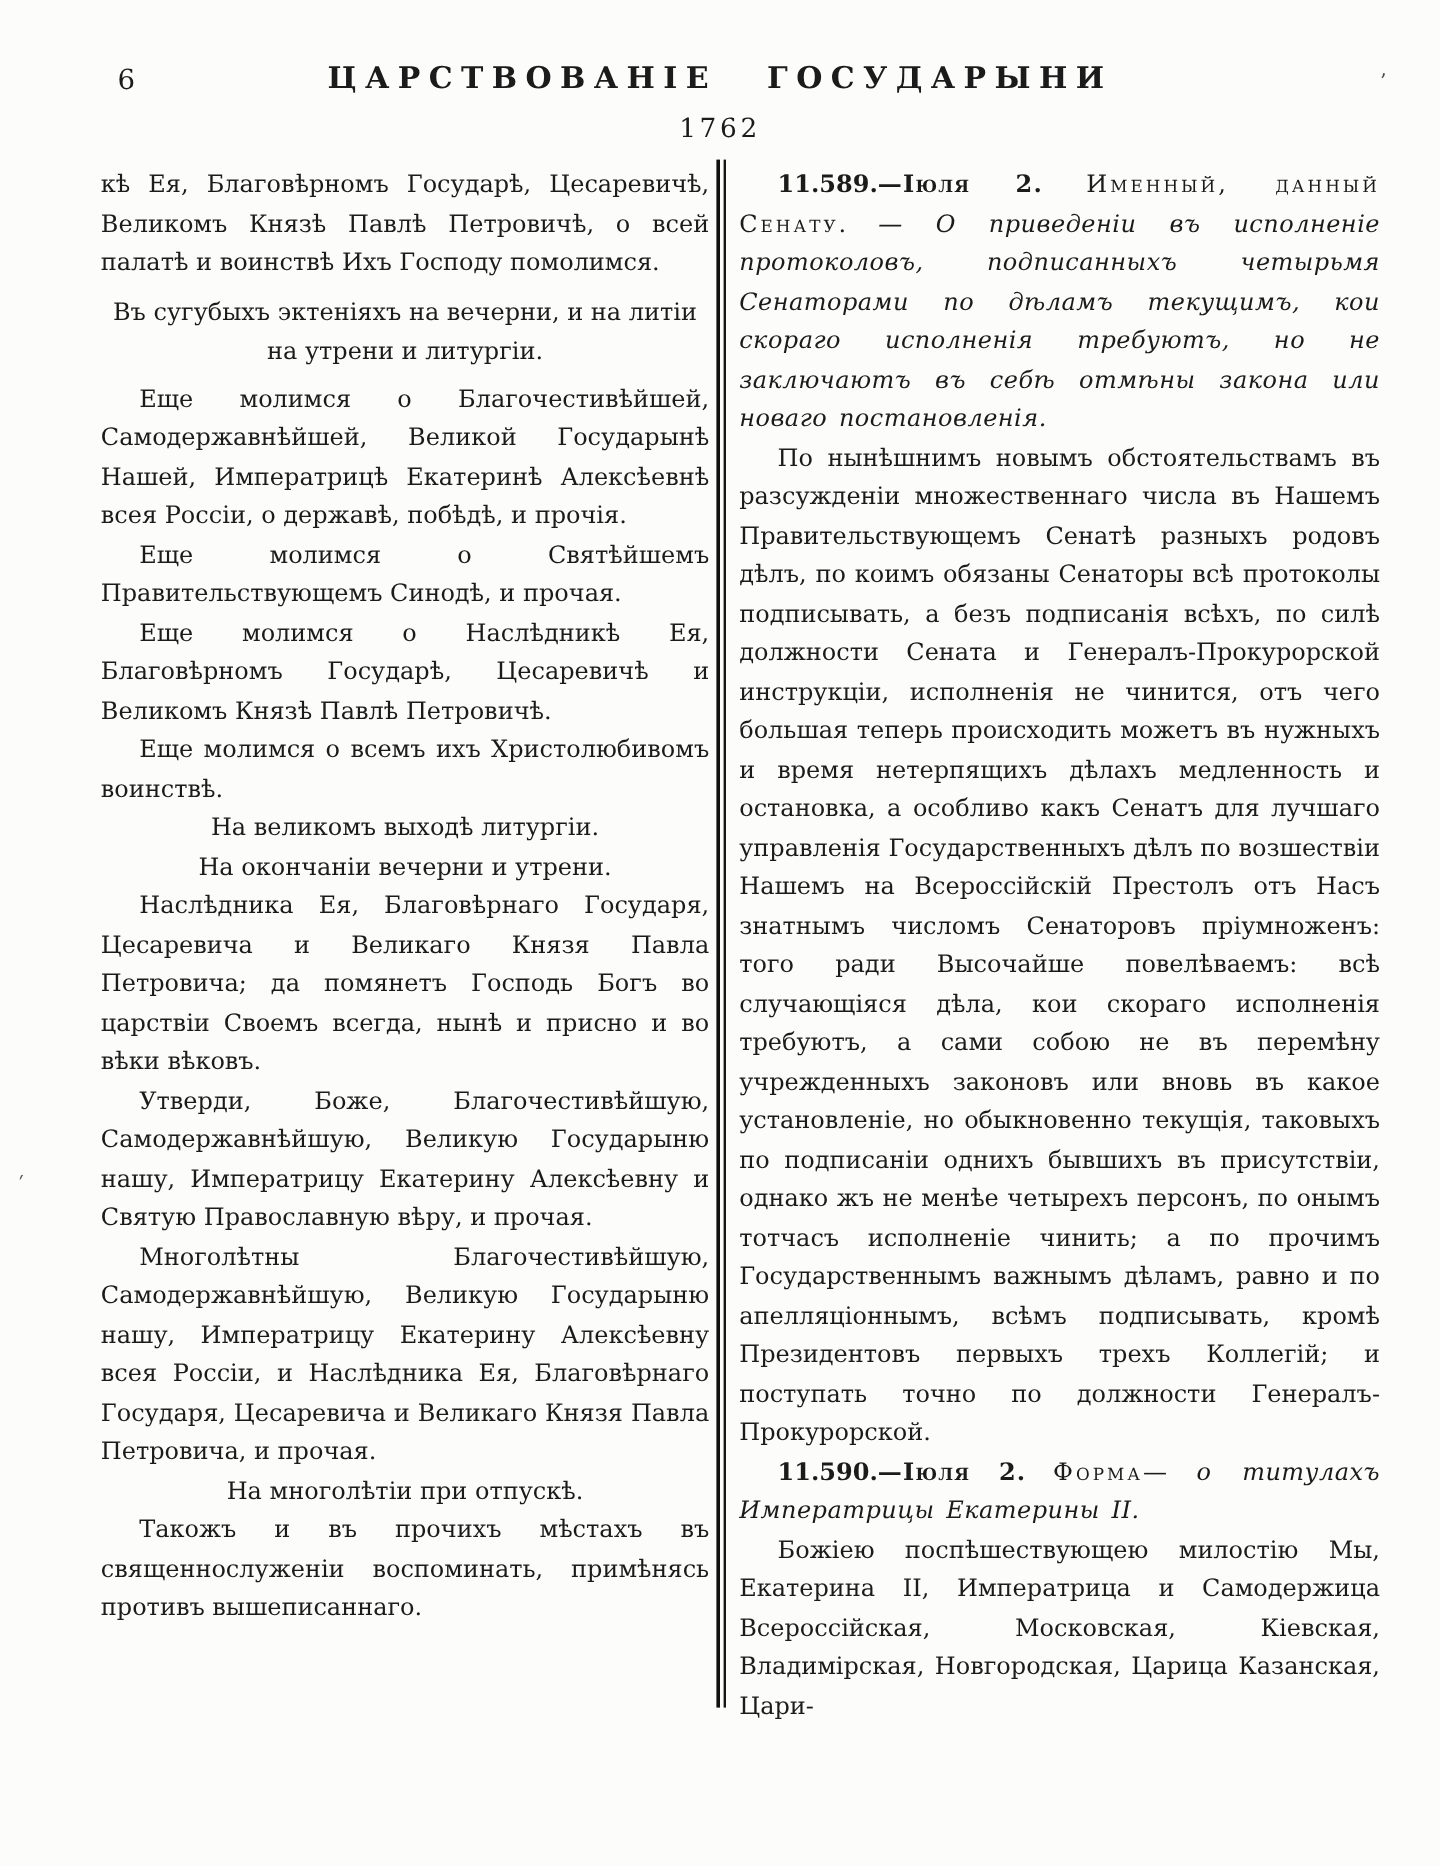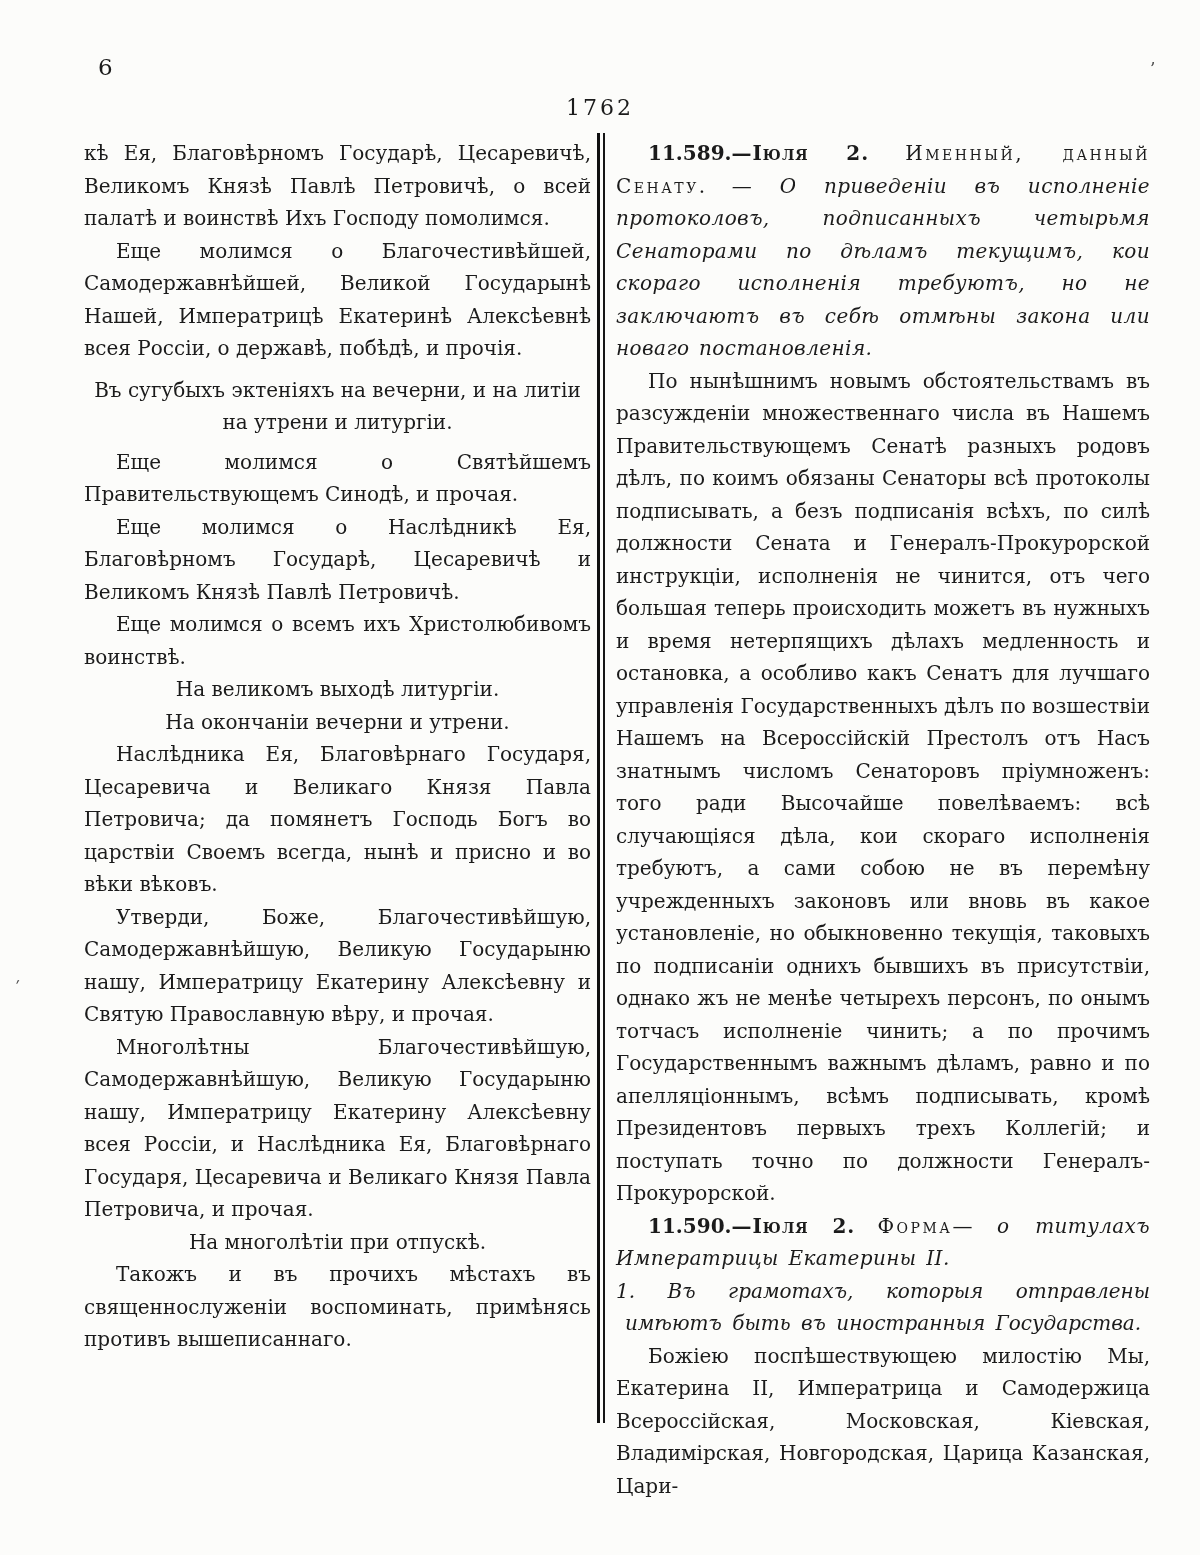--- a/index.html
+++ b/index.html
@@ -100,42 +100,42 @@
   }
   .speck1 { left: 1150px; top: 58px; }
   .speck2 { left: 14px; top: 978px; transform: rotate(-12deg); }
 </style>
 </head>
 <body>
 
 <div class="page">
 
   <span class="pagenum">6</span>
+  <div class="head-title">ЦАРСТВОВАНІЕ ГОСУДАРЫНИ</div>
   <div class="head-year">1762</div>
 
   <div class="divider"></div>
 
   <div class="col col-left" id="col-left">
       <div class="para noindent">кѣ Ея, Благовѣрномъ Государѣ, Цесаревичѣ, Великомъ Князѣ Павлѣ Петровичѣ, о всей палатѣ и воинствѣ Ихъ Господу помолимся.</div>
+      <div class="para center-heading">Въ сугубыхъ эктеніяхъ на вечерни, и на литіи на утрени и литургіи.</div>
       <div class="para indent">Еще молимся о Благочестивѣйшей, Самодержавнѣйшей, Великой Государынѣ Нашей, Императрицѣ Екатеринѣ Алексѣевнѣ всея Россіи, о державѣ, побѣдѣ, и прочія.</div>
-      <div class="para center-heading">Въ сугубыхъ эктеніяхъ на вечерни, и на литіи на утрени и литургіи.</div>
       <div class="para indent">Еще молимся о Святѣйшемъ Правительствующемъ Синодѣ, и прочая.</div>
       <div class="para indent">Еще молимся о Наслѣдникѣ Ея, Благовѣрномъ Государѣ, Цесаревичѣ и Великомъ Князѣ Павлѣ Петровичѣ.</div>
       <div class="para indent">Еще молимся о всемъ ихъ Христолюбивомъ воинствѣ.</div>
       <div class="para center">На великомъ выходѣ литургіи.</div>
       <div class="para center">На окончаніи вечерни и утрени.</div>
       <div class="para indent">Наслѣдника Ея, Благовѣрнаго Государя, Цесаревича и Великаго Князя Павла Петровича; да помянетъ Господь Богъ во царствіи Своемъ всегда, нынѣ и присно и во вѣки вѣковъ.</div>
       <div class="para indent">Утверди, Боже, Благочестивѣйшую, Самодержавнѣйшую, Великую Государыню нашу, Императрицу Екатерину Алексѣевну и Святую Православную вѣру, и прочая.</div>
       <div class="para indent">Многолѣтны Благочестивѣйшую, Самодержавнѣйшую, Великую Государыню нашу, Императрицу Екатерину Алексѣевну всея Россіи, и Наслѣдника Ея, Благовѣрнаго Государя, Цесаревича и Великаго Князя Павла Петровича, и прочая.</div>
       <div class="para center">На многолѣтіи при отпускѣ.</div>
       <div class="para indent">Такожъ и въ прочихъ мѣстахъ въ священнослуженіи воспоминать, примѣнясь противъ вышеписаннаго.</div>
     </div>
   <div class="col col-right" id="col-right">
       <div class="para entry-head"><span class="entry-num">11.589.</span><span class="entry-date">—Іюля 2.</span> <span class="entry-label">Именный, данный Сенату.</span> <span class="entry-summary">— О приведеніи въ исполненіе протоколовъ, подписанныхъ четырьмя Сенаторами по дѣламъ текущимъ, кои скораго исполненія требуютъ, но не заключаютъ въ себѣ отмѣны закона или новаго постановленія.</span></div>
       <div class="para indent">По нынѣшнимъ новымъ обстоятельствамъ въ разсужденіи множественнаго числа въ Нашемъ Правительствующемъ Сенатѣ разныхъ родовъ дѣлъ, по коимъ обязаны Сенаторы всѣ протоколы подписывать, а безъ подписанія всѣхъ, по силѣ должности Сената и Генералъ-Прокурорской инструкціи, исполненія не чинится, отъ чего большая теперь происходить можетъ въ нужныхъ и время нетерпящихъ дѣлахъ медленность и остановка, а особливо какъ Сенатъ для лучшаго управленія Государственныхъ дѣлъ по возшествіи Нашемъ на Всероссійскій Престолъ отъ Насъ знатнымъ числомъ Сенаторовъ пріумноженъ: того ради Высочайше повелѣваемъ: всѣ случающіяся дѣла, кои скораго исполненія требуютъ, а сами собою не въ перемѣну учрежденныхъ законовъ или вновь въ какое установленіе, но обыкновенно текущія, таковыхъ по подписаніи однихъ бывшихъ въ присутствіи, однако жъ не менѣе четырехъ персонъ, по онымъ тотчасъ исполненіе чинить; а по прочимъ Государственнымъ важнымъ дѣламъ, равно и по апелляціоннымъ, всѣмъ подписывать, кромѣ Президентовъ первыхъ трехъ Коллегій; и поступать точно по должности Генералъ-Прокурорской.</div>
       <div class="para entry-head"><span class="entry-num">11.590.</span><span class="entry-date">—Іюля 2.</span> <span class="entry-label">Форма—</span> <span class="entry-summary">о титулахъ Императрицы Екатерины II.</span></div>
-      <div class="para subheading">1. Въ грамотахъ, которыя отправлены имѣютъ быть въ иностранныя Государства.</div>
       <div class="para indent">Божіею поспѣшествующею милостію Мы, Екатерина II, Императрица и Самодержица Всероссійская, Московская, Кіевская, Владимірская, Новгородская, Царица Казанская, Цари-</div>
     </div>
 
   <span class="speck speck1">’</span>
   <span class="speck speck2">´</span>
 </div>
 
 </body></html>

